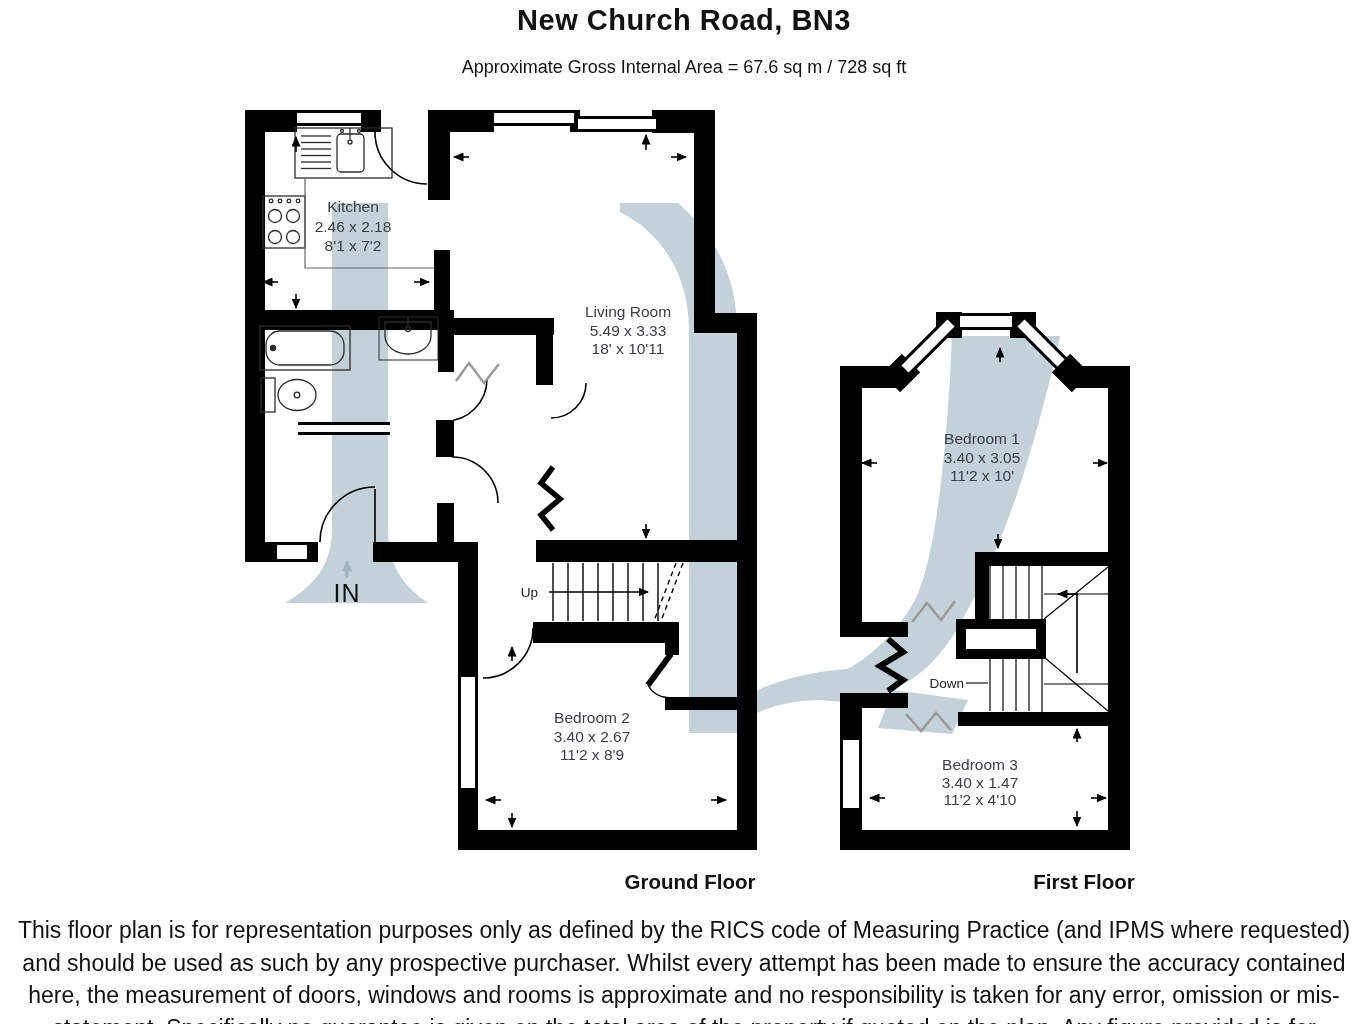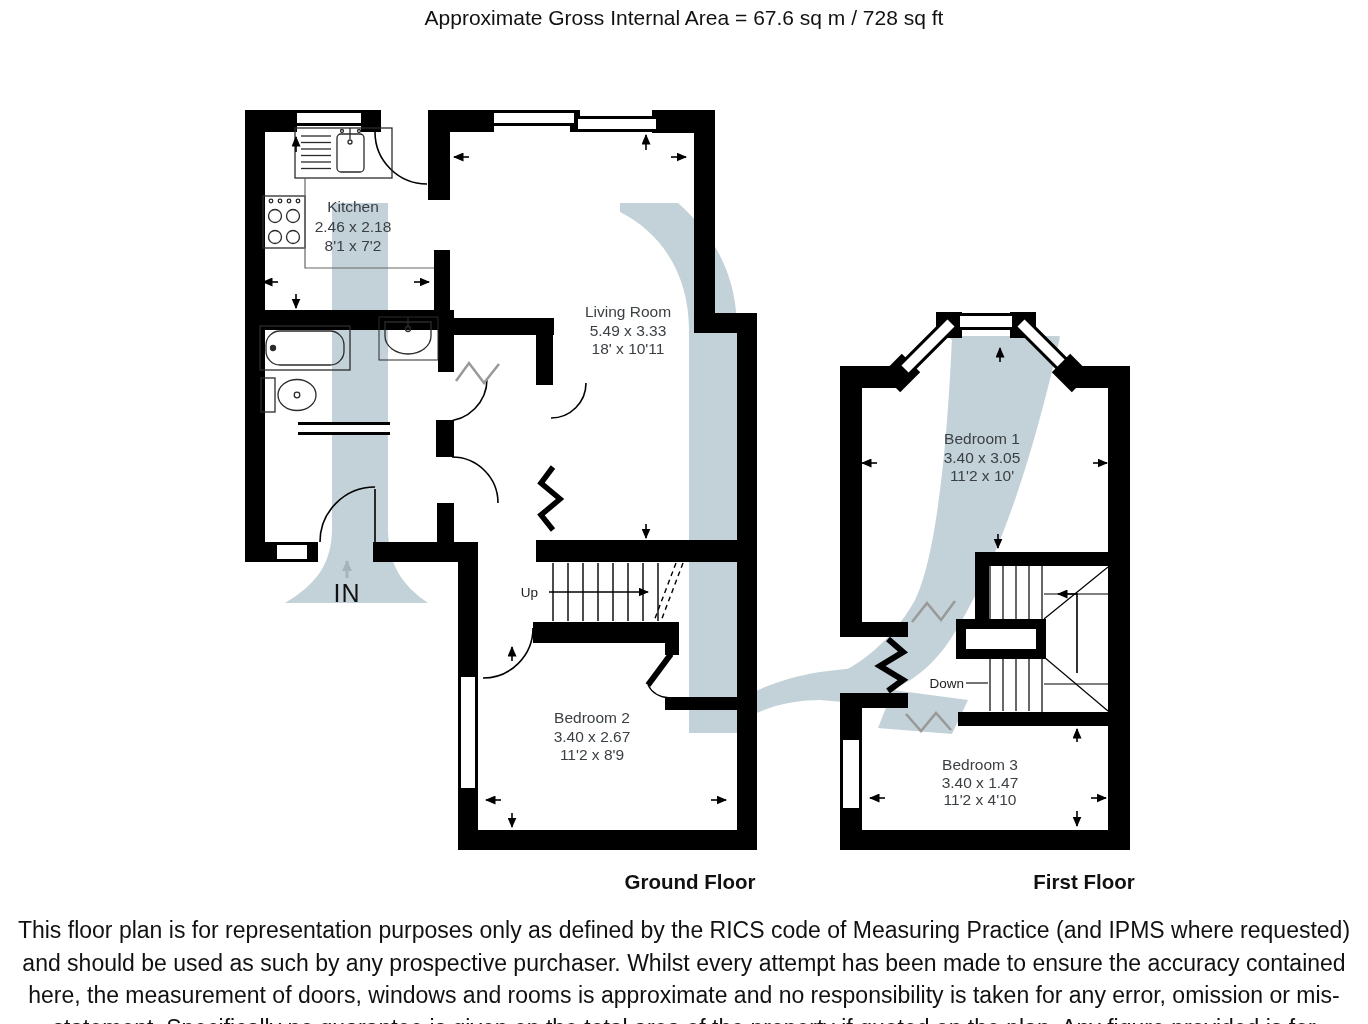--- a/index.html
+++ b/index.html
@@ -1,36 +1,37 @@
 <!DOCTYPE html>
 <html><head>
 <meta charset="utf-8">
 <style>
   html,body{margin:0;padding:0;background:#fff;}
   .page{position:relative;width:1368px;height:1024px;background:#ffffff;overflow:hidden;
         font-family:"Liberation Sans", sans-serif;color:#111;}
   header{position:absolute;top:4px;left:0;right:0;text-align:center;}
   h1{margin:0;font-size:29px;font-weight:bold;letter-spacing:.5px;}
-  .sub{margin-top:2px;font-size:21px;}
+  .sub{margin-top:20px;font-size:18px;}
   svg.plan{position:absolute;top:0;left:0;}
   svg text{font-family:"Liberation Sans", sans-serif;}
   .rm{font-size:15.5px;fill:#3a3f43;text-anchor:middle;}
   .sm{font-size:13.5px;fill:#222;}
   .in{font-size:25px;fill:#111;text-anchor:middle;letter-spacing:1px;}
   .fl{font-size:20.5px;font-weight:bold;fill:#111;text-anchor:middle;}
   footer{position:absolute;top:914px;left:0;right:0;text-align:center;}
   footer p{margin:0 8px;font-size:23px;line-height:1.42;}
   footer .copy{margin-top:3px;}
 </style>
 </head>
 <body>
 
 <div class="page">
 
   <header>
+    <h1>New Church Road, BN3</h1>
     <div class="sub">Approximate Gross Internal Area = 67.6 sq m / 728 sq ft</div>
   </header>
 
   <svg class="plan" width="1368" height="1024" viewBox="0 0 1368 1024">
     <defs>
       <marker id="ah" markerWidth="11" markerHeight="9" refX="9.5" refY="4.5" orient="auto" markerUnits="userSpaceOnUse">
         <path d="M0,0 L10.5,4.5 L0,9 Z" fill="#000"></path>
       </marker>
       <marker id="ahg" markerWidth="12" markerHeight="10" refX="10" refY="5" orient="auto" markerUnits="userSpaceOnUse">
         <path d="M0,0 L11,5 L0,10 Z" fill="#a3b4bb"></path>

